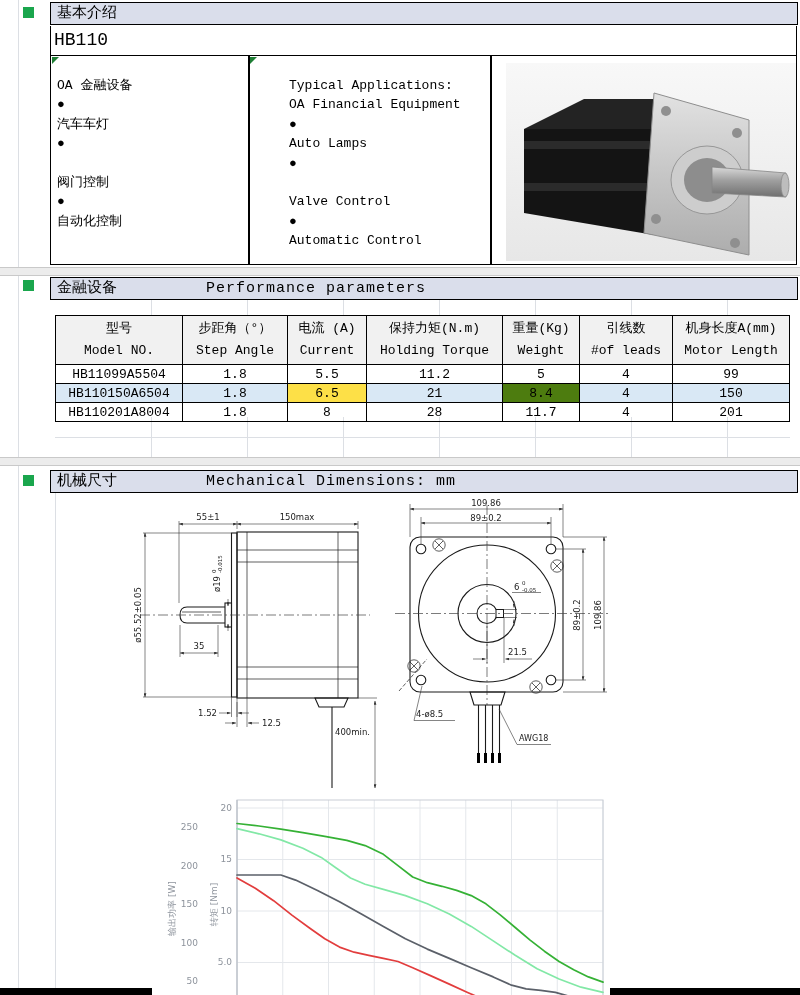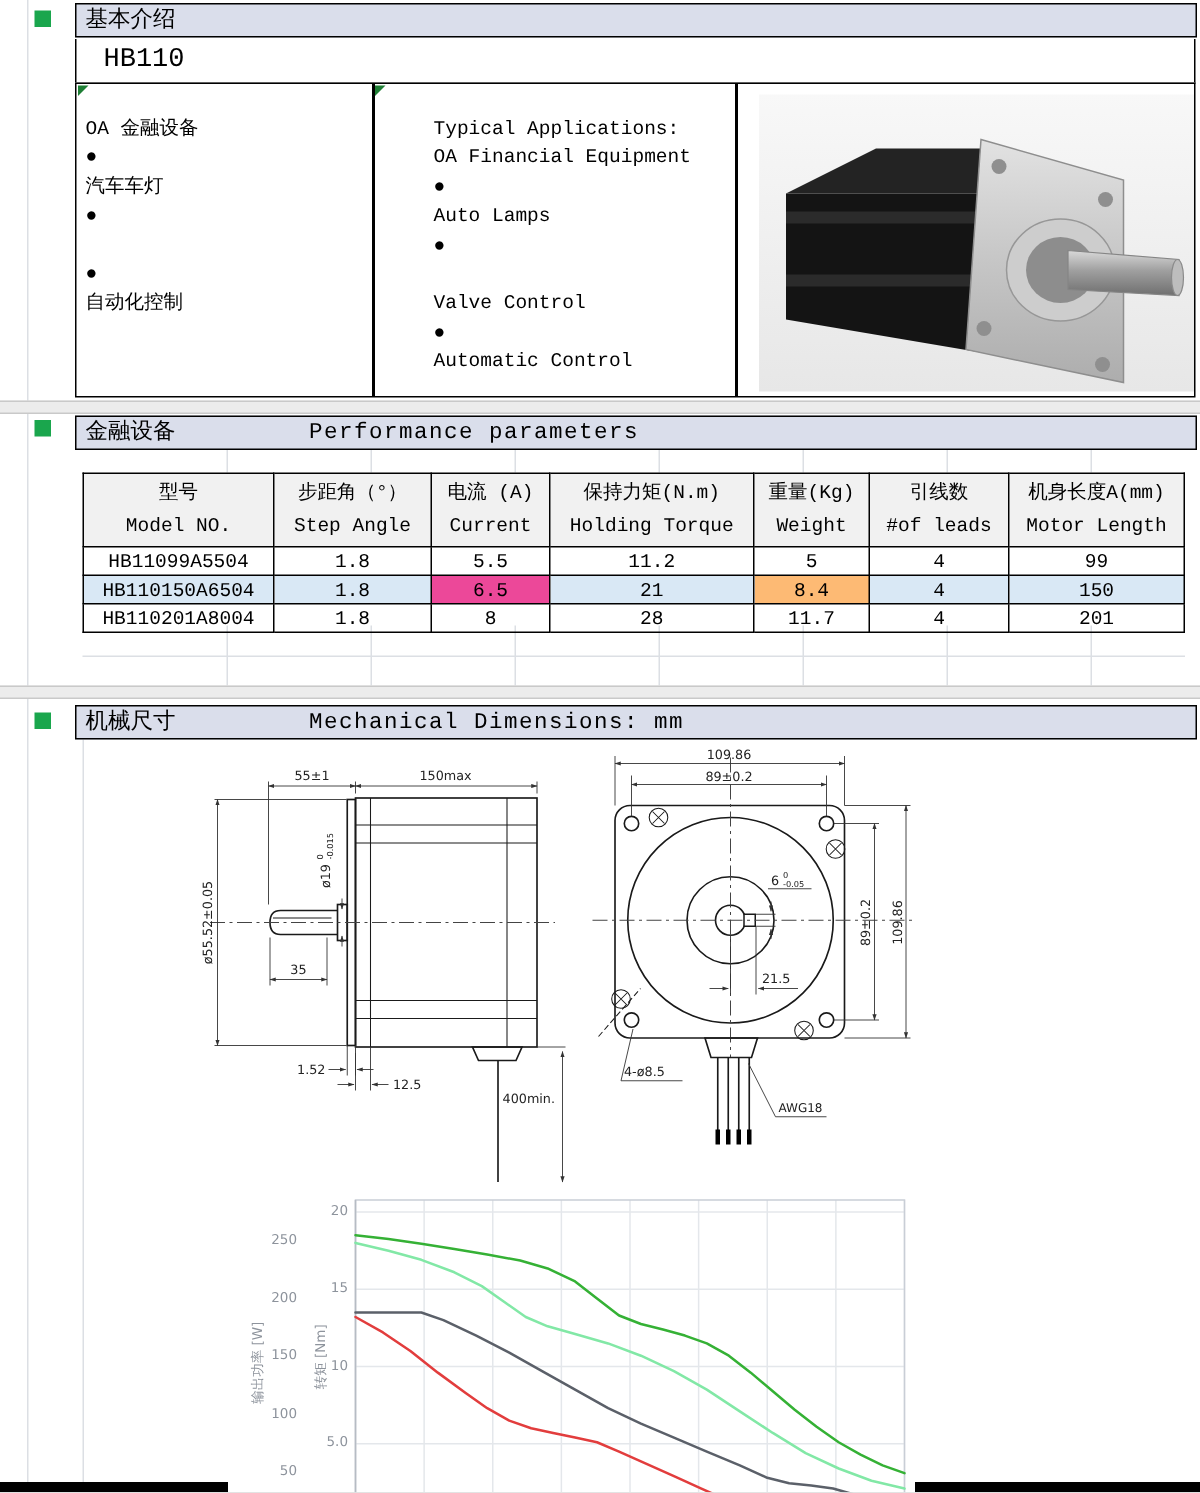--- a/index.html
+++ b/index.html
@@ -12,21 +12,21 @@
   .bullet{position:absolute;width:11px;height:11px;background:#1aa64d;}
   
   .sec-head{position:absolute;left:50px;width:748px;height:23px;background:#dadeeb;
             border:1.5px solid #000;box-sizing:border-box;font-size:15px;line-height:20px;
             white-space:nowrap;}
   .sec-head .cn{position:absolute;left:6px;top:1px;}
   .sec-head .en{position:absolute;left:155px;top:1px;letter-spacing:1px;}
   
   .model-row{position:absolute;left:50px;top:25.5px;width:747px;height:30px;background:#fff;
              border:1.5px solid #000;border-top:none;box-sizing:border-box;
-             font-size:18px;line-height:28px;padding-left:18px;}
+             font-size:18px;line-height:28px;padding-left:3px;}
   .app-box{position:absolute;left:50px;top:55px;width:747px;height:210px;background:#fff;
            border:1.5px solid #000;box-sizing:border-box;}
   .app-col{position:absolute;top:0;height:100%;box-sizing:border-box;font-size:13px;padding:20px 0 0 6px;}
   .app-line{height:19.4px;line-height:19.4px;white-space:nowrap;}
   .cell-tri{position:absolute;width:0;height:0;border-left:7px solid #1e7e34;border-bottom:7px solid transparent;}
   .vline{position:absolute;top:0;width:1.5px;height:100%;background:#000;}
   
   .photo{position:absolute;left:455px;top:7px;width:290px;height:198px;
          background:linear-gradient(#f8f8f8,#e7e7e7);}
   
@@ -91,20 +91,21 @@
     <div class="vline" style="left:439px;"></div>
     <div class="cell-tri" style="left:1px;top:1px;"></div>
     <div class="cell-tri" style="left:199px;top:1px;"></div>
 
     <div class="app-col" style="left:0;width:196px;">
       <div class="app-line">OA 金融设备</div>
       <div class="app-line">●</div>
       <div class="app-line">汽车车灯</div>
       <div class="app-line">●</div>
       <div class="app-line"></div>
+      <div class="app-line">阀门控制</div>
       <div class="app-line">●</div>
       <div class="app-line">自动化控制</div>
     </div>
     <div class="app-col" style="left:198px;width:240px;margin-left:34px;">
       <div class="app-line">Typical Applications:</div>
       <div class="app-line">OA Financial Equipment</div>
       <div class="app-line">●</div>
       <div class="app-line">Auto Lamps</div>
       <div class="app-line">●</div>
       <div class="app-line"></div>
@@ -198,23 +199,23 @@
       <td>1.8</td>
       <td>5.5</td>
       <td>11.2</td>
       <td>5</td>
       <td>4</td>
       <td>99</td>
     </tr>
     <tr class="data" id="hl-row">
       <td style="background: rgb(217, 232, 245);">HB110150A6504</td>
       <td style="background: rgb(217, 232, 245);">1.8</td>
-      <td style="background: #ec4899;">6.5</td>
+      <td style="background: #fde047;">6.5</td>
       <td style="background: rgb(217, 232, 245);">21</td>
-      <td style="background: #fdba74;">8.4</td>
+      <td style="background: #4d7c0f;">8.4</td>
       <td style="background: rgb(217, 232, 245);">4</td>
       <td style="background: rgb(217, 232, 245);">150</td>
     </tr>
     <tr class="data">
       <td>HB110201A8004</td>
       <td>1.8</td>
       <td>8</td>
       <td>28</td>
       <td>11.7</td>
       <td>4</td>

